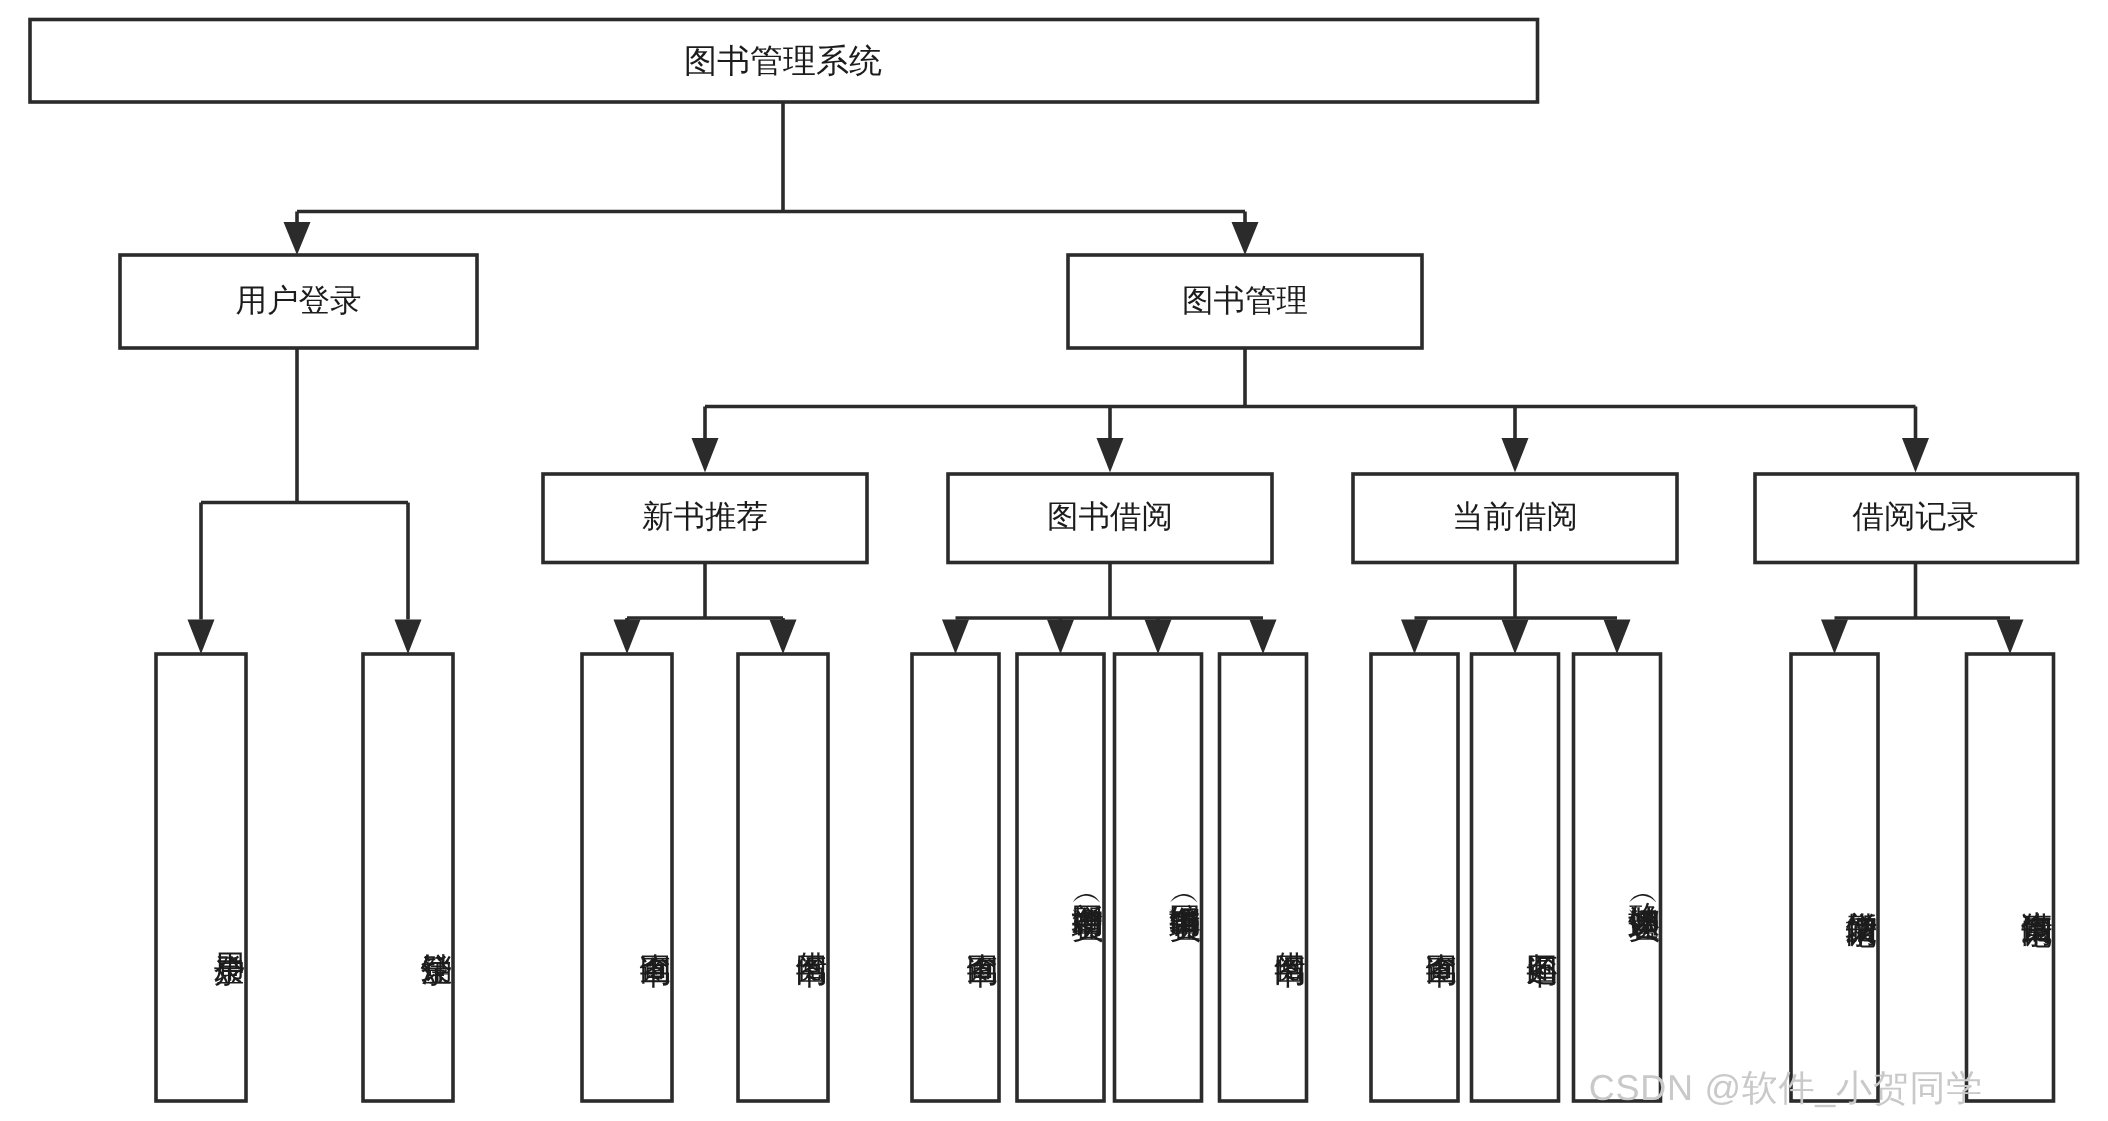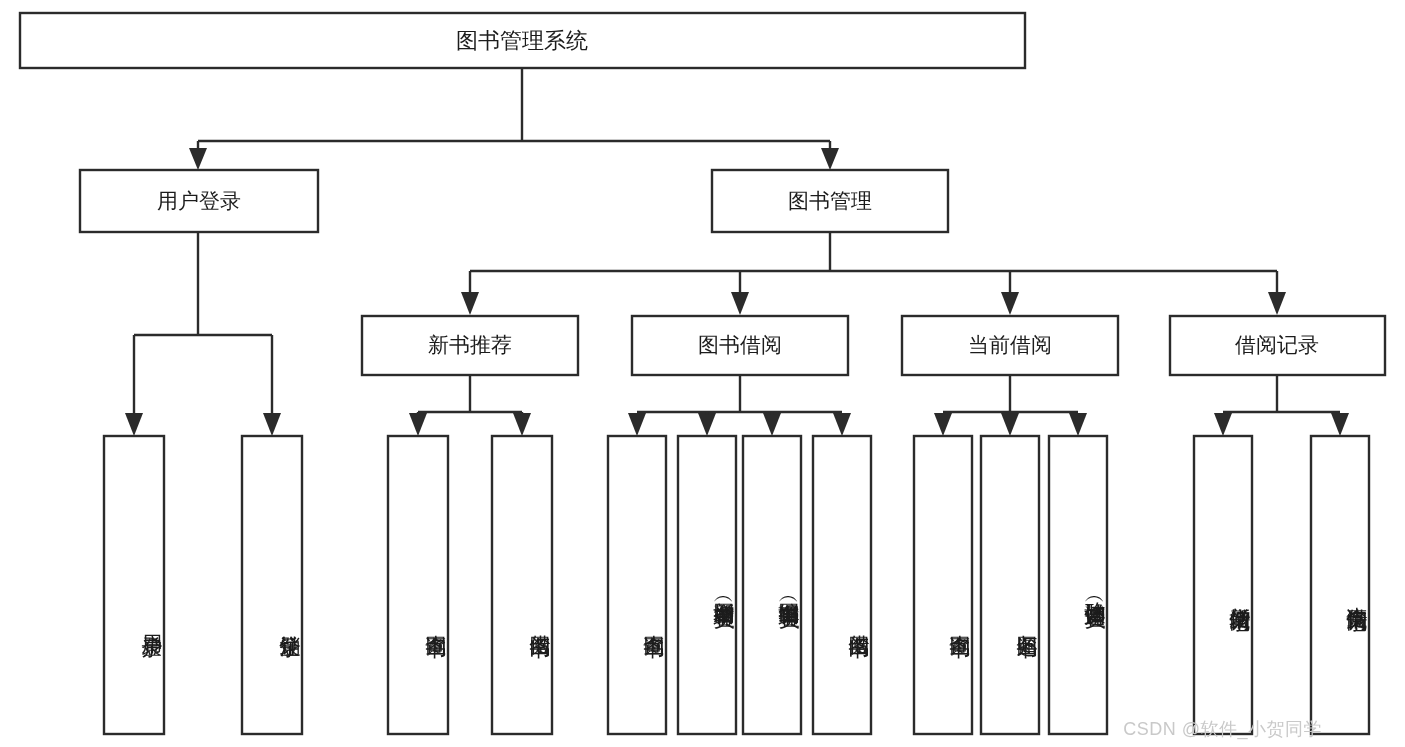--- a/index.html
+++ b/index.html
@@ -65,21 +65,21 @@
     pointer-events: none;
     display: flex;
     align-items: flex-start;
     justify-content: center;
   }
   .watermark {
     position: absolute;
     right: 12px;
     bottom: 6px;
     font-family: "Liberation Sans", "DejaVu Sans", sans-serif;
-    font-size: 18px;
+    font-size: 24px;
     color: #c9c9c9;
     letter-spacing: 0.5px;
     user-select: none;
   }
 </style>
 </head>
 <body>
 
 <div id="diagram-root">
 

